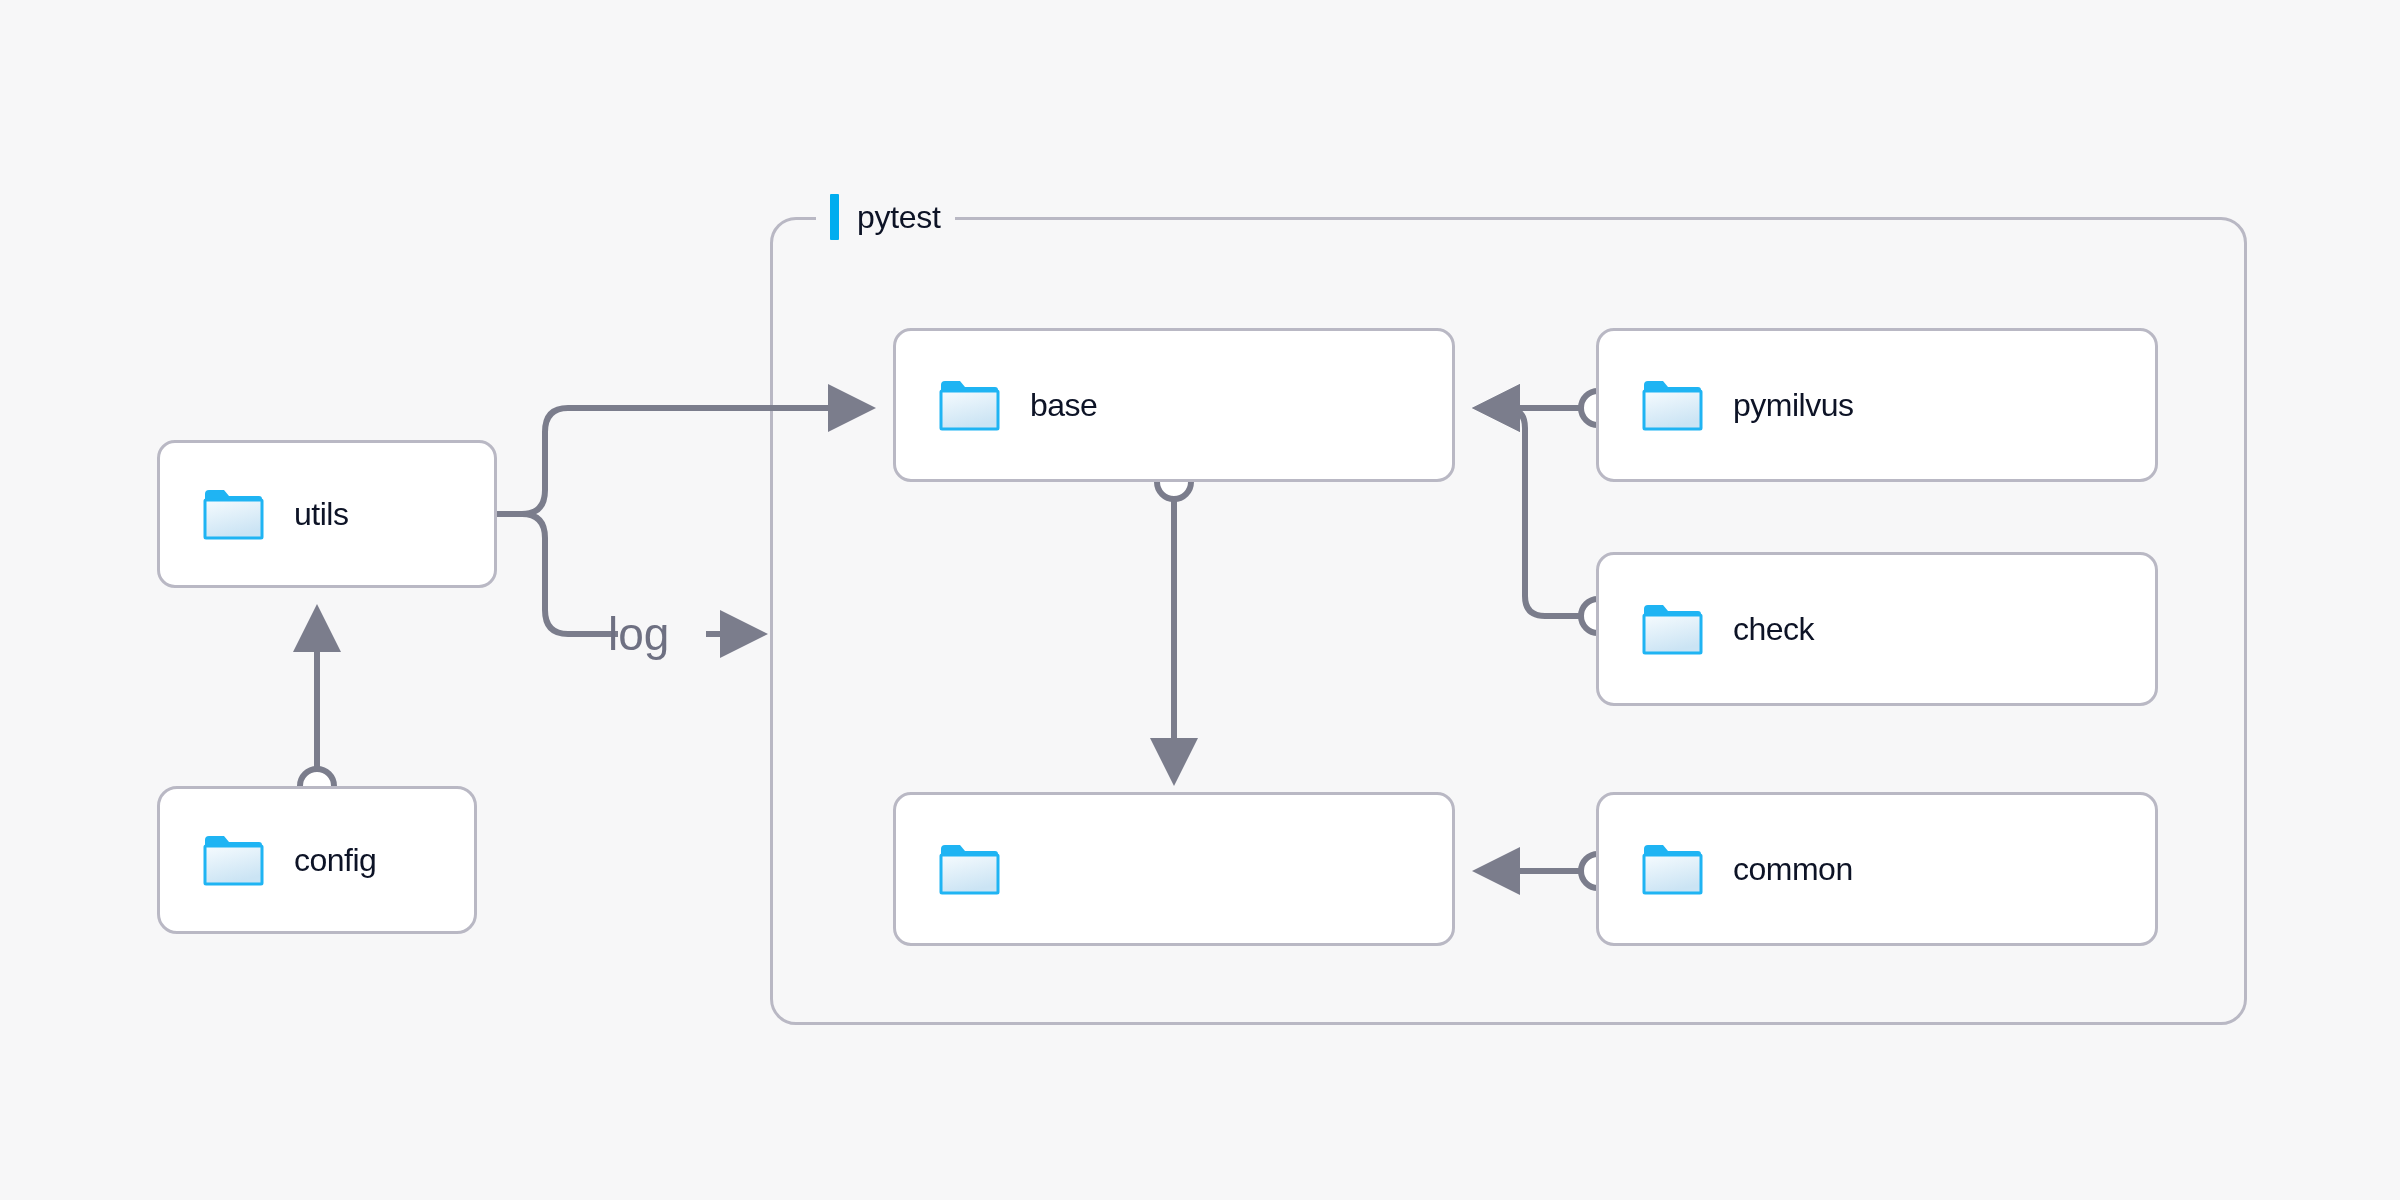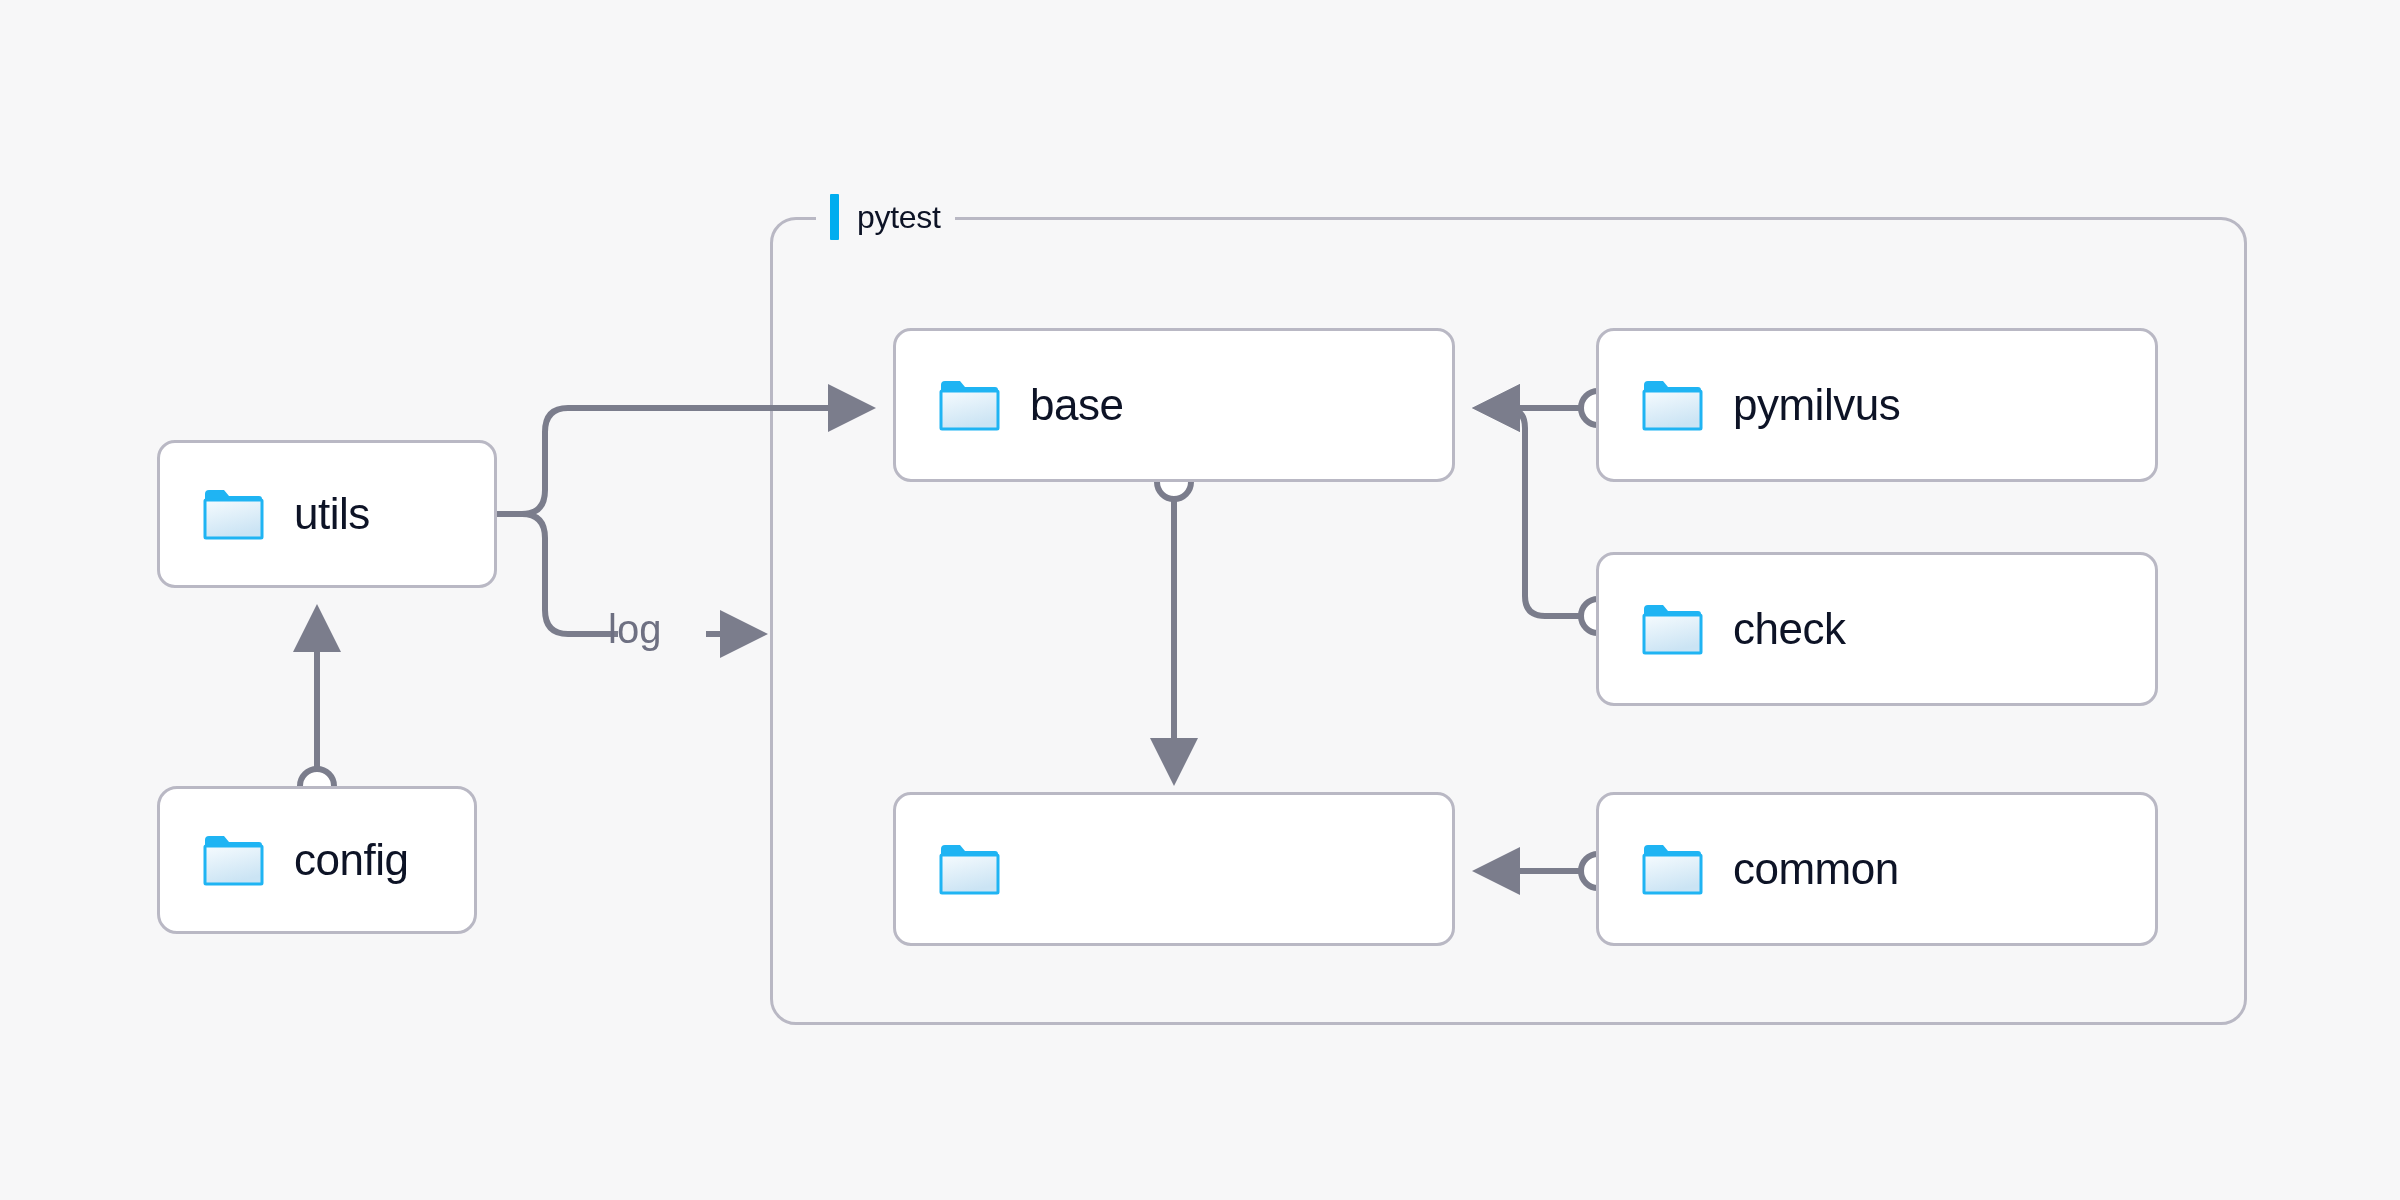--- a/index.html
+++ b/index.html
@@ -58,34 +58,34 @@
     box-sizing: border-box;
     background: #ffffff;
     border: 3px solid #b9b8c4;
     border-radius: 18px;
     display: flex;
     align-items: center;
     padding-left: 42px;
     gap: 30px;
   }
   .node-label {
-    font-size: 44px;
+    font-size: 32px;
     color: #0d1326;
     letter-spacing: -0.5px;
     white-space: nowrap;
   }
   .folder-icon {
     flex: 0 0 auto;
     width: 62px;
     height: 54px;
     display: block;
   }
   .edge-label {
     position: absolute;
-    font-size: 40px;
+    font-size: 46px;
     color: #6e7082;
     letter-spacing: 0px;
     white-space: nowrap;
   }
 </style>
 </head>
 <body>
 
 <div id="canvas">
 

